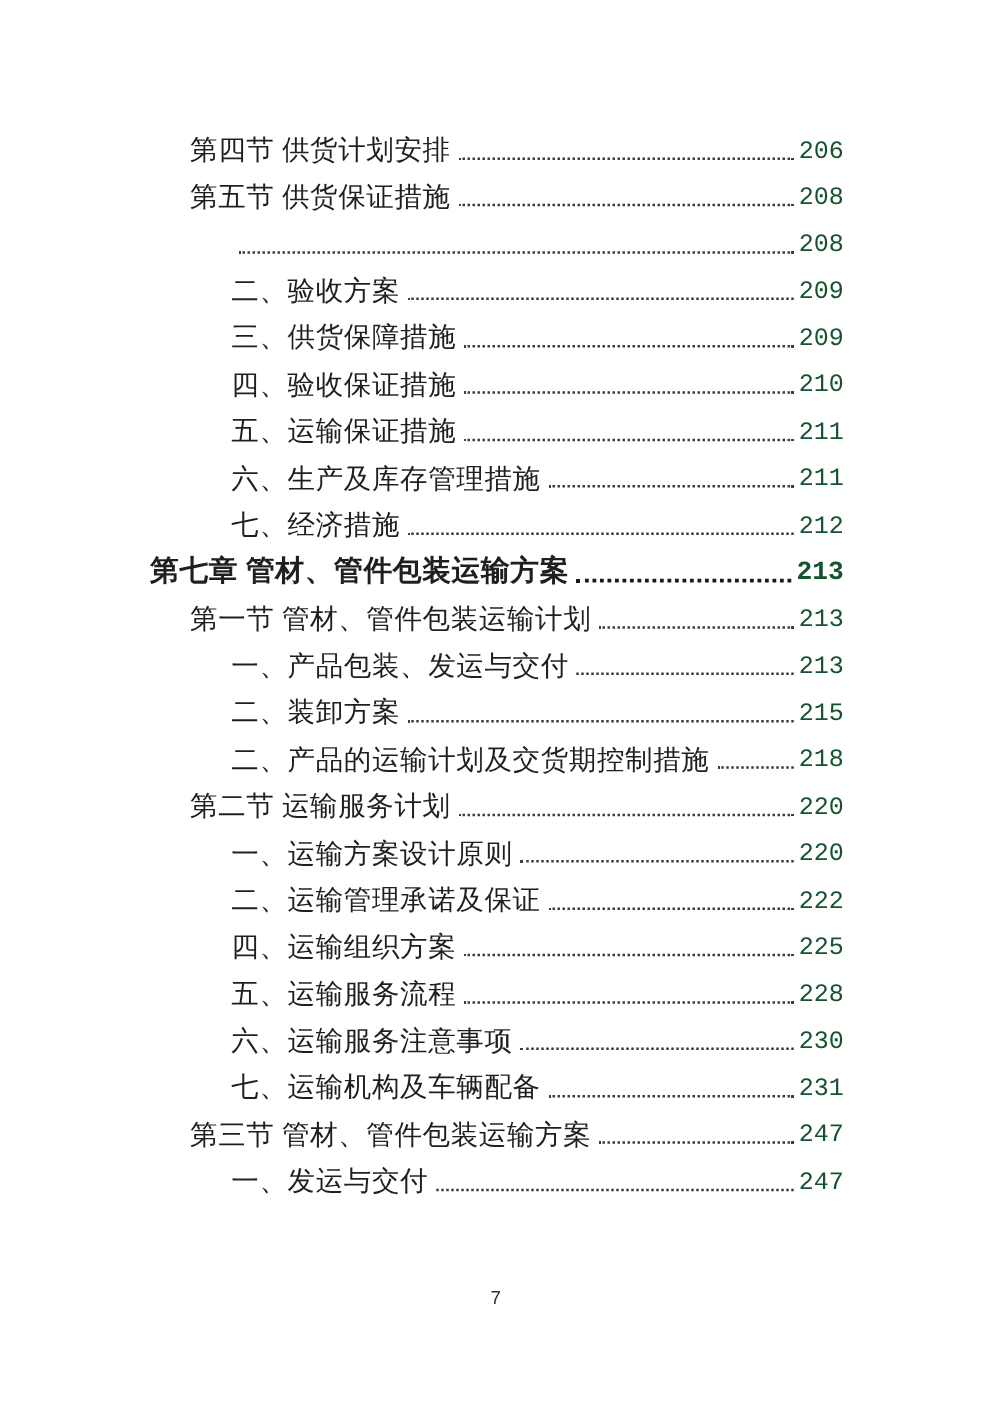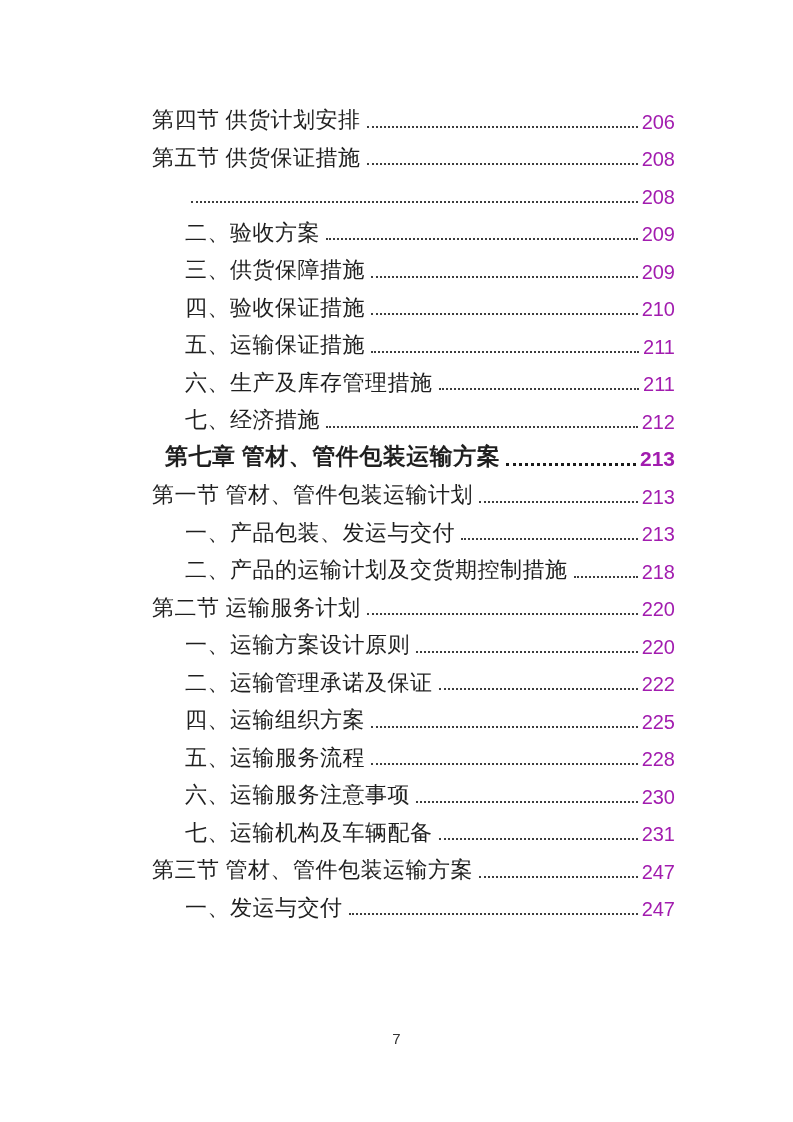--- a/index.html
+++ b/index.html
@@ -37,28 +37,27 @@
   }
   .toc-row .leader {
     flex: 1 1 auto;
     height: 0;
     border-bottom: 2px dotted #3d3d3d;
     margin: 0 4px 6px 6px;
     min-width: 12px;
   }
   .toc-row .pagenum {
     white-space: nowrap;
-    font-family: Liberation Sans, sans-serif;
+    font-family: Liberation Mono, monospace;
     font-size: 20px;
-    color: #a21caf;
+    color: #14532d;
   }
   .toc-row.level-chapter {
     font-weight: bold;
     font-size: 23px;
-    margin-left: 45px;
   }
   .toc-row.level-chapter .leader {
     border-bottom-width: 3px;
     border-bottom-color: #1a1a1a;
     margin-bottom: 5px;
   }
   .toc-row.level-chapter .pagenum {
     font-weight: bold;
     font-size: 21px;
   }
@@ -139,20 +138,25 @@
     <span class="title">第一节 管材、管件包装运输计划</span>
     <span class="leader"></span>
     <span class="pagenum">213</span>
   </div>
       <div class="toc-row level-item">
     <span class="title">一、产品包装、发运与交付</span>
     <span class="leader"></span>
     <span class="pagenum">213</span>
   </div>
       <div class="toc-row level-item">
+    <span class="title">二、装卸方案</span>
+    <span class="leader"></span>
+    <span class="pagenum">215</span>
+  </div>
+      <div class="toc-row level-item">
     <span class="title">二、产品的运输计划及交货期控制措施</span>
     <span class="leader"></span>
     <span class="pagenum">218</span>
   </div>
       <div class="toc-row level-section">
     <span class="title">第二节 运输服务计划</span>
     <span class="leader"></span>
     <span class="pagenum">220</span>
   </div>
       <div class="toc-row level-item">

